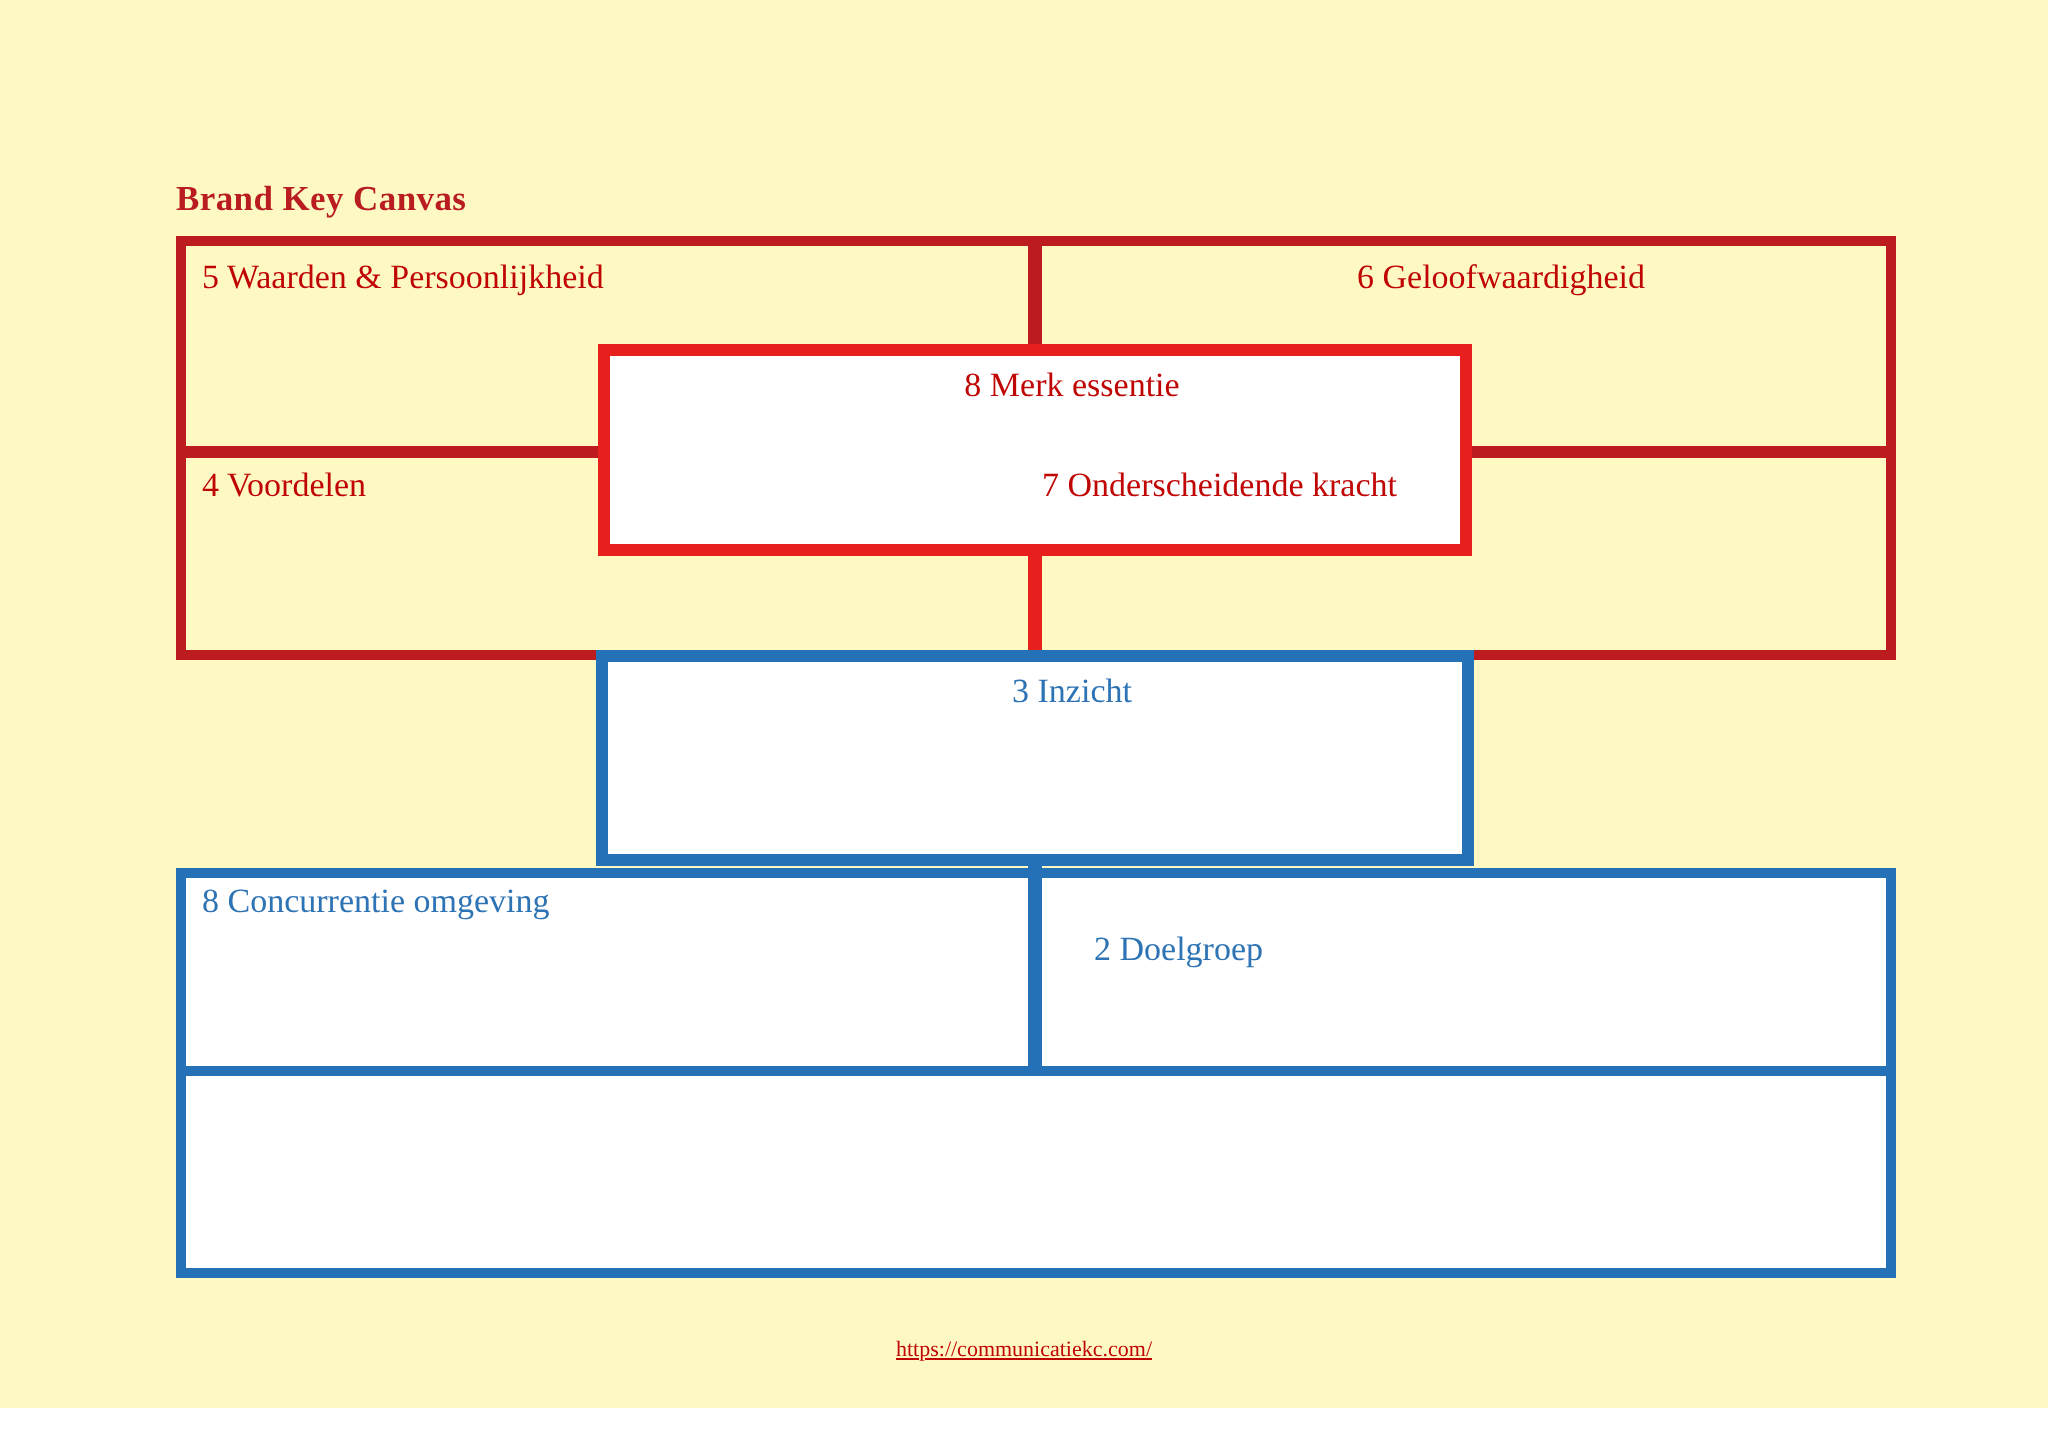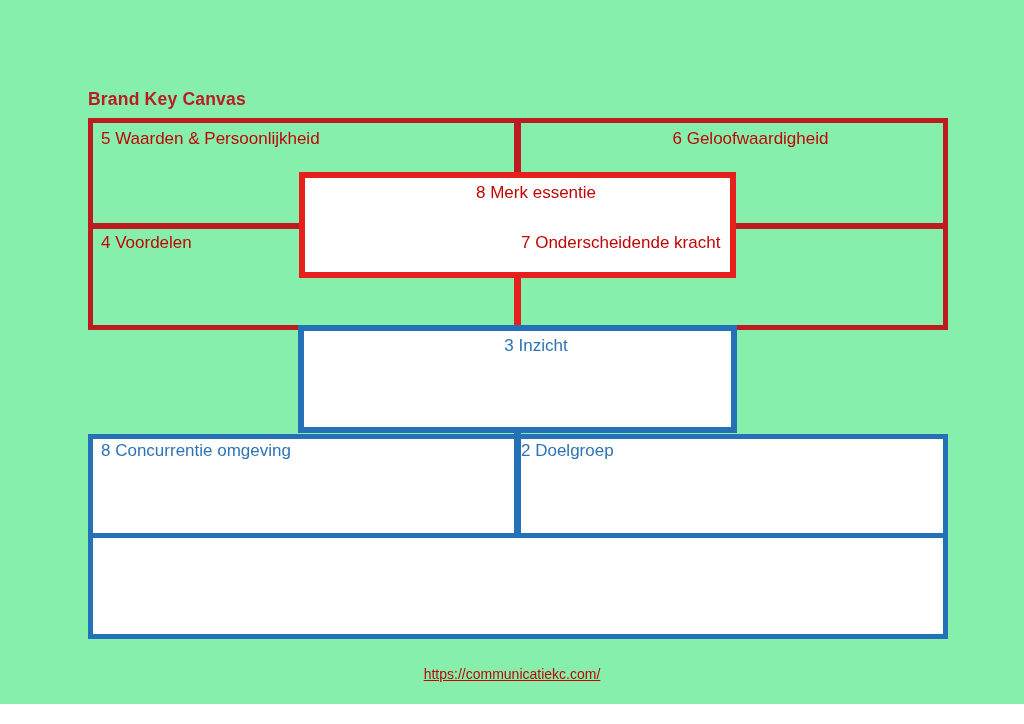--- a/index.html
+++ b/index.html
@@ -1,22 +1,23 @@
 <!DOCTYPE html>
 <html><head>
 <meta charset="utf-8">
 <style>
   html, body { margin: 0; padding: 0; background: #ffffff; }
   body { font-family: "Liberation Sans", sans-serif; }
   .canvas {
     position: relative;
     width: 1024px;
     height: 704px;
-    background: #86efac;
+    background: #fef9c3;
     overflow: hidden;
+    font-family: Liberation Serif, serif;
   }
   .abs { position: absolute; box-sizing: border-box; }
 
   .page-title {
     left: 88px; top: 89px;
     font-size: 17.5px;
     font-weight: bold;
     color: #b91d22;
     letter-spacing: 0.2px;
   }
@@ -47,26 +48,26 @@
   .t-center { text-align: center; padding-left: 37px; }
   .t-right  { }
 
   .lbl5 { left: 101px; top: 130px; }
   .lbl6 { left: 521px; top: 130px; width: 422px; }
   .lbl8 { left: 305px; top: 184px; width: 425px; }
   .lbl4 { left: 101px; top: 234px; }
   .lbl7 { left: 521px; top: 234px; width: 417px; }
   .lbl3 { left: 304px; top: 337px; width: 427px; }
   .lbl1 { left: 101px; top: 442px; }
-  .lbl2 { left: 521px; top: 442px; width: 417px; }
+  .lbl2 { left: 521px; top: 466px; width: 417px; padding-left: 26px; }
   .lbl0 { left: 93px;  top: 547px; width: 850px; }
 
   .footer-link-wrap { left: 0; top: 665px; width: 1024px; text-align: center; }
   .footer-link {
-    font-size: 14px;
+    font-size: 11px;
     color: #c00505;
     text-decoration: underline;
     margin-top: 26px;
   }
 </style>
 </head>
 <body>
 
 <div class="canvas">
 

